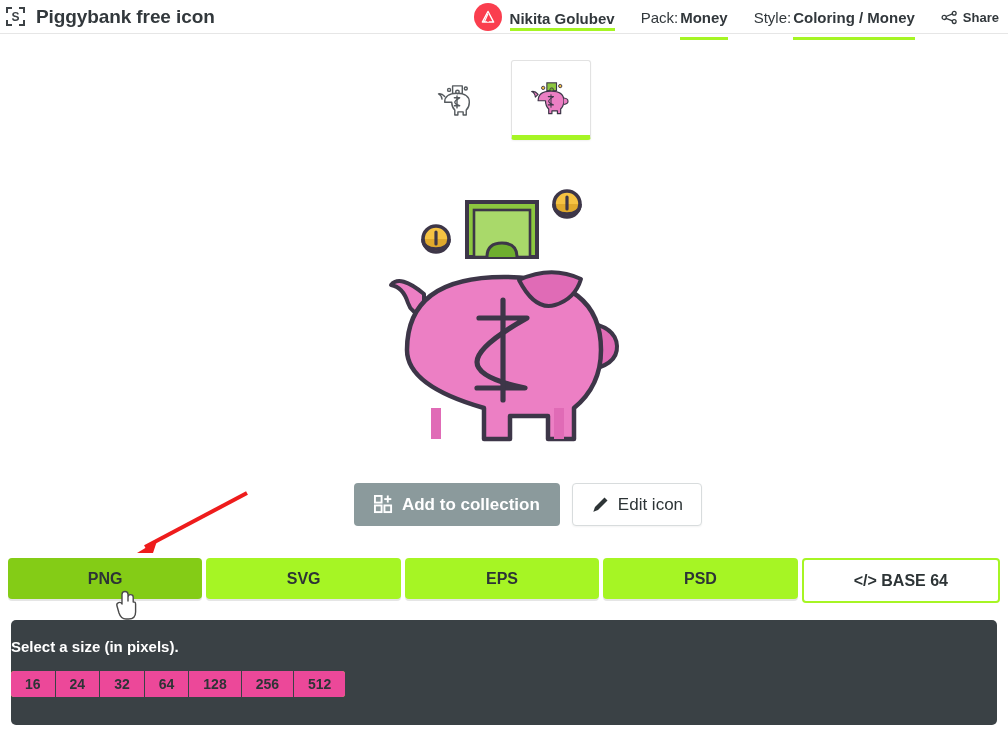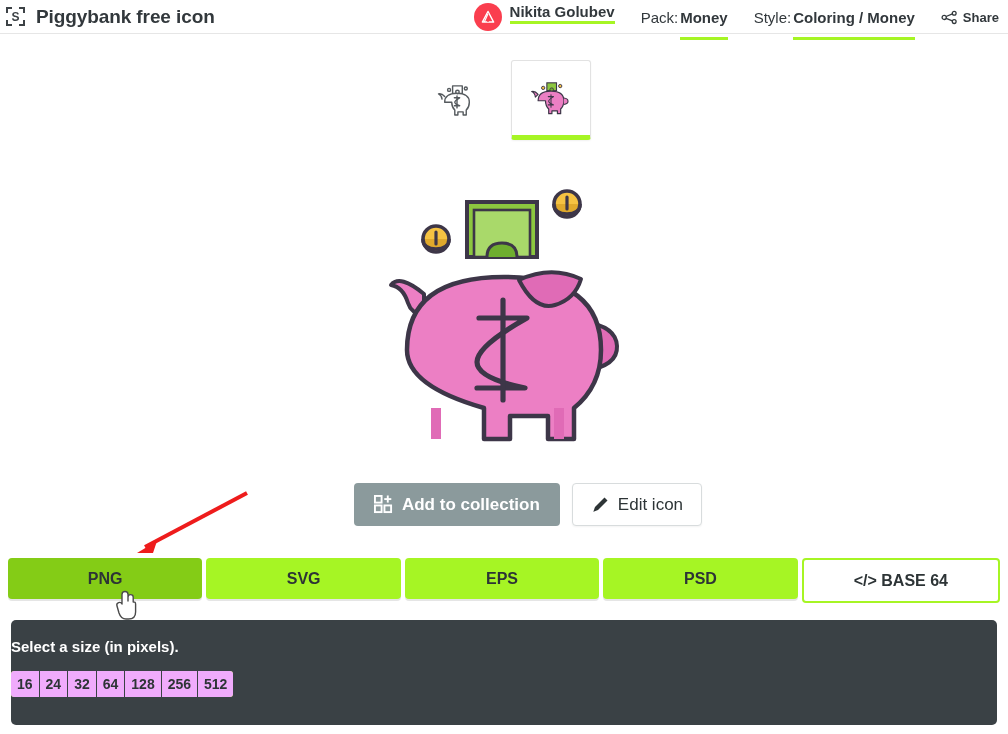--- a/index.html
+++ b/index.html
@@ -53,21 +53,21 @@
   .header-right {
     position: absolute;
     right: 0;
     top: 0;
     height: 34px;
     display: flex;
     align-items: center;
   }
   .author {
     display: flex;
-    align-items: flex-start;
+    align-items: flex-end;
     margin-right: 26px;
   }
   .avatar {
     width: 28px;
     height: 28px;
     border-radius: 50%;
     background: #fa3e4e;
     display: flex;
     align-items: center;
     justify-content: center;
@@ -250,24 +250,24 @@
     display: flex;
     background: #a6f524;
     border-radius: 3px;
     overflow: hidden;
   }
   .size-btn {
     font-family: "Liberation Sans", sans-serif;
     font-size: 14px;
     font-weight: 700;
     color: #2d3436;
-    background: #f0abfc;
+    background: #ec4899;
     border: none;
     border-right: 1px solid #3a4145;
-    padding: 5px 6px;
+    padding: 5px 14px;
     cursor: pointer;
     line-height: 16px;
   }
   .size-btn:last-child { border-right: none; }
 
   
   .annot-arrow {
     position: absolute;
     left: 125px;
     top: 485px;

